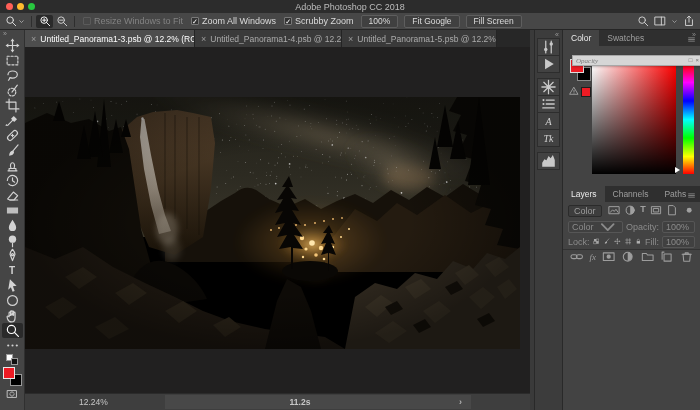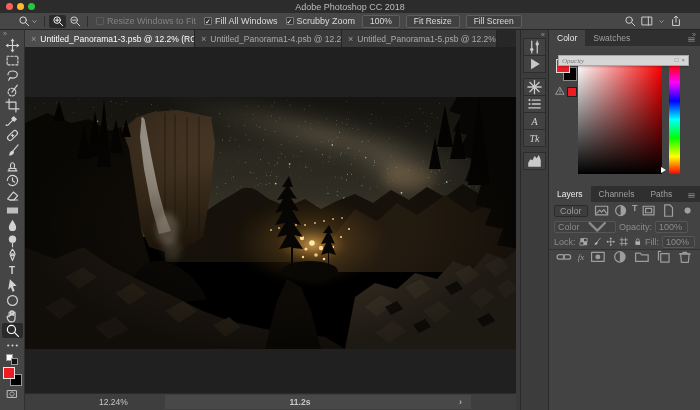--- a/index.html
+++ b/index.html
@@ -4,21 +4,21 @@
 <style>
   html,body{margin:0;padding:0;background:#111;}
   .app{position:relative;width:700px;height:410px;background:#2c2c2c;overflow:hidden;
        font-family:"Liberation Sans",sans-serif;font-size:9px;color:#cfcfcf;user-select:none;}
   
   .titlebar{height:13px;background:#2c2c2c;display:flex;align-items:center;justify-content:center;position:relative;}
   .lights{position:absolute;left:6px;top:3px;display:flex;gap:4px;}
   .light{width:7px;height:7px;border-radius:50%;}
   .title{font-size:9px;color:#bdbdbd;}
   
-  .optionsbar{height:16px;background:#474747;border-bottom:1px solid #252525;display:flex;align-items:center;padding:0 18px;}
+  .optionsbar{height:16px;background:#474747;border-bottom:1px solid #252525;display:flex;align-items:center;padding:0 5px;}
   .ic{display:block;}
   .tool-preview{display:flex;align-items:center;color:#e2e2e2;gap:1px;margin-right:2px;}
   .sep{width:1px;height:11px;background:#2e2e2e;margin:0 4px;}
   .zbtn{width:17px;height:13px;border-radius:2px;display:flex;align-items:center;justify-content:center;color:#d6d6d6;}
   .zbtn.sel{background:#2a2a2a;color:#fff;}
   .chk{display:flex;align-items:center;gap:3px;margin:0 4px;color:#dadada;white-space:nowrap;}
   .chk .box{width:8px;height:8px;box-sizing:border-box;border:1px solid #787878;border-radius:1px;background:#333;
             display:flex;align-items:center;justify-content:center;font-size:7px;line-height:7px;color:#fff;}
   .chk.dis{color:#828282;}
   .chk.dis .box{border-color:#5a5a5a;background:transparent;}
@@ -50,35 +50,35 @@
   .tab.active{background:#4d4d4d;color:#ffffff;}
   .tab:nth-child(1){width:170px;}
   .tab:nth-child(2){width:147px;}
   .tab:nth-child(3){width:155px;}
   .tab .tab-x{color:#9b9b9b;font-size:9px;}
   .viewport{flex:1;position:relative;background:#212020;overflow:hidden;}
   .canvas{position:absolute;left:0;top:50px;width:495px;height:252px;background:#000;}
   .canvas svg{display:block;width:100%;height:100%;}
   .statusbar{height:17px;box-sizing:border-box;background:#3e3e3e;border-top:1px solid #2b2b2b;position:relative;
              display:flex;align-items:center;font-size:8.5px;color:#c7c7c7;}
-  .zoom-field{position:absolute;left:74px;top:0;height:100%;display:flex;align-items:center;}
+  .zoom-field{position:absolute;left:54px;top:0;height:100%;display:flex;align-items:center;}
   .status-seg{position:absolute;left:140px;top:1px;height:14px;width:306px;background:#484848;
               display:flex;align-items:center;justify-content:center;padding-right:36px;box-sizing:border-box;font-weight:bold;}
   .seg-chev{position:absolute;right:9px;top:2px;color:#b0b0b0;font-size:9px;}
   
   .dockstrip{width:28px;box-sizing:border-box;background:#3c3c3c;border-left:1px solid #292929;
              display:flex;flex-direction:column;align-items:center;padding-top:1px;}
   .dock-chev{height:8px;line-height:8px;font-size:7px;color:#9a9a9a;align-self:flex-end;margin-right:3px;}
   .dcell{width:23px;height:18px;box-sizing:border-box;background:#424242;border:1px solid #2d2d2d;margin-top:-1px;
          display:flex;align-items:center;justify-content:center;color:#c9c9c9;flex:0 0 auto;}
   .dcell .ic{width:12px;height:12px;}
   .dcell .ticon{font-family:"Liberation Serif",serif;font-style:italic;font-size:10px;color:#d2d2d2;}
   .dgap{height:6px;flex:0 0 auto;}
   
-  .panels{width:152px;box-sizing:border-box;background:#434343;border-left:1px solid #292929;
+  .panels{width:138px;box-sizing:border-box;background:#434343;border-left:1px solid #292929;
           display:flex;flex-direction:column;}
   .ptabs{height:16px;background:#2f2f2f;display:flex;align-items:flex-end;position:relative;flex:0 0 auto;}
   .ptab{padding:3px 8px;font-size:8.5px;color:#9e9e9e;}
   .ptab.active{background:#434343;color:#ececec;}
   .pmenu{position:absolute;right:4px;top:5px;color:#9a9a9a;}
   .pmenu .ic{width:9px;height:9px;}
   .pchev{position:absolute;right:4px;top:1px;font-size:7px;color:#8d8d8d;}
   
   .color-body{position:relative;height:140px;flex:0 0 auto;}
   .cp-fg{position:absolute;left:7px;top:13px;width:12px;height:12px;background:var(--fg,#ed1b24);border:1px solid #dddddd;z-index:3;}
@@ -193,30 +193,30 @@
         </span>
       </span>
     <span class="sep"></span>
     <span id="opt-checkboxes" style="display:flex;align-items:center;">
         <span class="chk dis">
           <span class="box"></span>
           <span>Resize Windows to Fit</span>
         </span>
         <span class="chk">
           <span class="box">✓</span>
-          <span>Fill All Windows</span>
+          <span>Zoom All Windows</span>
         </span>
         <span class="chk">
           <span class="box">✓</span>
           <span>Scrubby Zoom</span>
         </span>
       </span>
     <span id="opt-buttons" style="display:flex;align-items:center;">
         <button class="obtn">100%</button>
-        <button class="obtn">Fit Resize</button>
+        <button class="obtn">Fit Google</button>
         <button class="obtn">Fill Screen</button>
       </span>
     <span class="obar-right" id="opt-right">
         <span class="oicon" style="display: flex; width: 12px; height: 12px;">
           <svg class="ic" viewBox="0 0 14 14" style="width:100%;height:100%">
             <g fill="none" stroke="currentColor" stroke-width="1.1" stroke-linecap="round" stroke-linejoin="round">
               <circle cx="6" cy="6" r="3.8"></circle>
               <line x1="8.8" y1="8.8" x2="12.5" y2="12.5"></line>
             </g>
           </svg>

